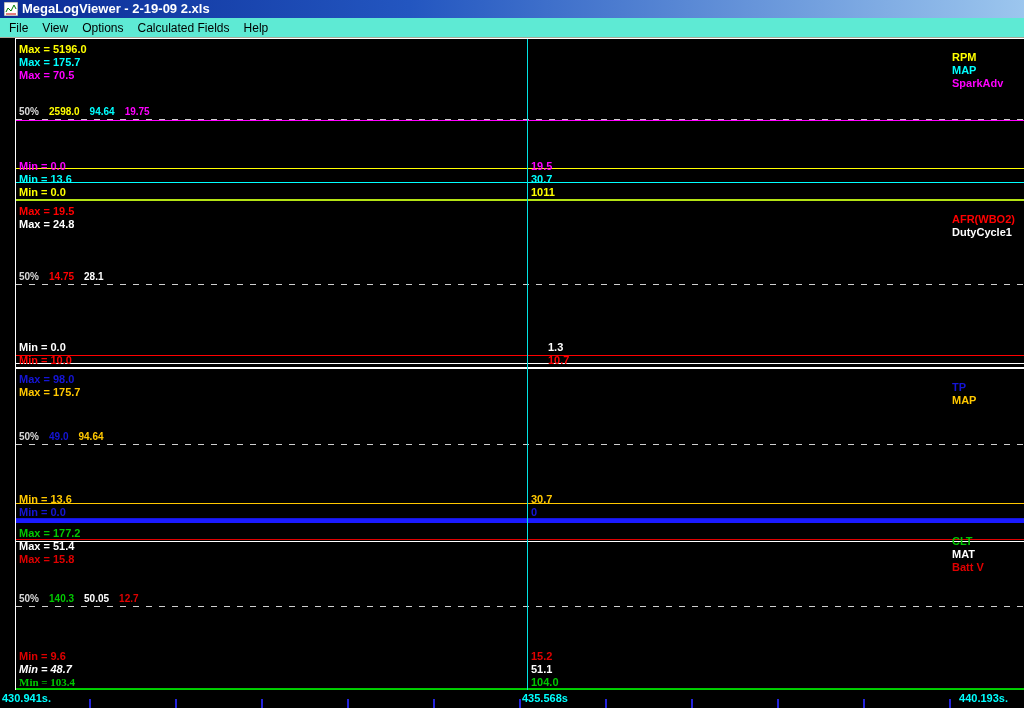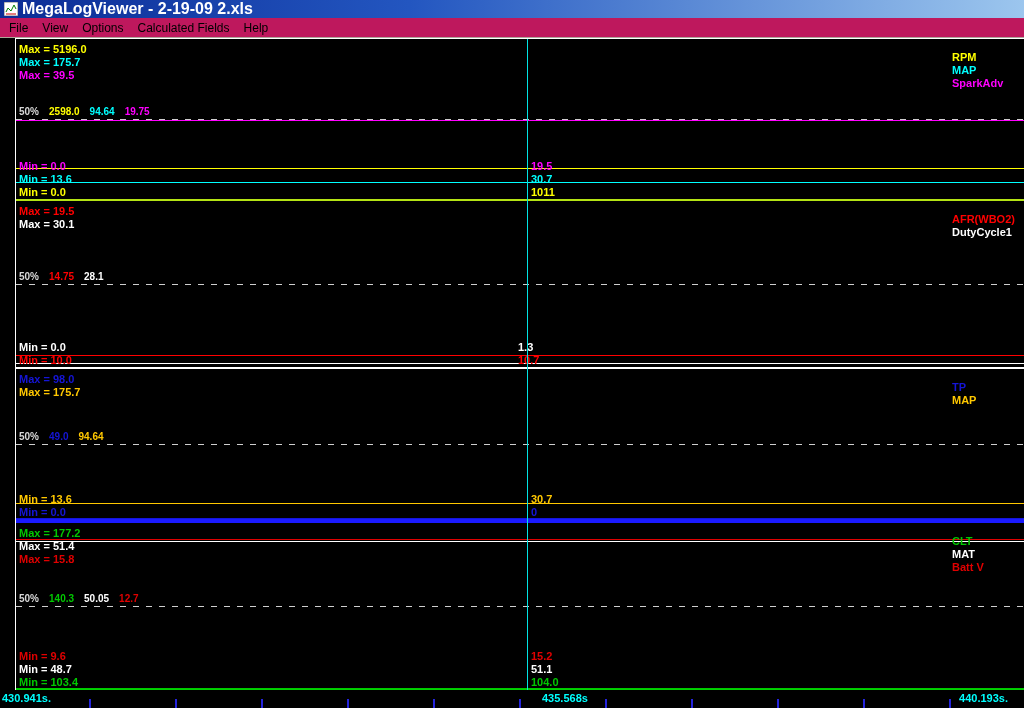--- a/index.html
+++ b/index.html
@@ -6,25 +6,25 @@
   html,body { width:1024px; height:708px; }
   body {
     position:relative; background:#000; overflow:hidden;
     font-family:"Liberation Sans", sans-serif;
   }
   
   .titlebar {
     height:18px; display:flex; align-items:center; gap:4px; padding:0 4px;
     background:linear-gradient(90deg,#0b2c95 0%,#2356c0 40%,#9cc6ee 100%);
   }
-  .title-text { color:#fff; font-weight:bold; font-size:16px; line-height:18px; white-space:nowrap; }
+  .title-text { color:#fff; font-weight:bold; font-size:13px; line-height:18px; white-space:nowrap; }
   .app-icon { flex:0 0 auto; }
   
   .menubar {
-    height:20px; background:#be185d; border-bottom:1px solid #aca899;
+    height:20px; background:#5eead4; border-bottom:1px solid #aca899;
     display:flex; align-items:center; padding-left:2px;
   }
   .menu-item { font-size:12px; color:#000; padding:2px 7px; cursor:default; }
   
   .chart-area {
     position:absolute; top:38px; left:8px; width:1016px; height:652px;
     border-left:1px solid #fff; border-top:1px solid #fff;
     background:#000; overflow:hidden;margin-left:7px;
   }
   .panel { position:relative; width:100%; }
@@ -81,21 +81,21 @@
 
 <div class="chart-area">
     <div class="panel p1">
       <div class="midline"></div>
       <div class="trace" style="background: rgb(255, 255, 0); top: 129px;"></div>
       <div class="trace" style="background: rgb(0, 255, 255); top: 143px;"></div>
       <div class="trace" style="background: rgb(255, 0, 255); top: 81px;"></div>
       <div class="labels max-labels">
         <div class="lrow" style="color: rgb(255, 255, 0);">Max = 5196.0</div>
         <div class="lrow" style="color: rgb(0, 255, 255);">Max = 175.7</div>
-        <div class="lrow" style="color: rgb(255, 0, 255);">Max = 39.5</div>
+        <div class="lrow" style="color: rgb(255, 0, 255);">Max = 70.5</div>
       </div>
       <div class="labels legend">
         <div class="lrow" style="color: rgb(255, 255, 0);">RPM</div>
         <div class="lrow" style="color: rgb(0, 255, 255);">MAP</div>
         <div class="lrow" style="color: rgb(255, 0, 255);">SparkAdv</div>
       </div>
       <div class="midrow"><span style="color: rgb(216, 216, 216);">50%</span><span style="color: rgb(255, 255, 0);">2598.0</span><span style="color: rgb(0, 255, 255);">94.64</span><span style="color: rgb(255, 0, 255);">19.75</span></div>
       <div class="labels min-labels">
         <div class="lrow" style="color: rgb(255, 0, 255);">Min = 0.0</div>
         <div class="lrow" style="color: rgb(0, 255, 255);">Min = 13.6</div>
@@ -106,32 +106,32 @@
         <div class="lrow" style="color: rgb(0, 255, 255);">30.7</div>
         <div class="lrow" style="color: rgb(255, 255, 0); text-align: center;">1011</div>
       </div>
     </div>
     <div class="panel p2">
       <div class="midline"></div>
       <div class="trace" style="background: rgb(255, 0, 0); top: 154px;"></div>
       <div class="trace" style="background: rgb(255, 255, 255); top: 162px;"></div>
       <div class="labels max-labels">
         <div class="lrow" style="color: rgb(255, 0, 0);">Max = 19.5</div>
-        <div class="lrow" style="color: rgb(255, 255, 255);">Max = 30.1</div>
+        <div class="lrow" style="color: rgb(255, 255, 255);">Max = 24.8</div>
       </div>
       <div class="labels legend">
         <div class="lrow" style="color: rgb(255, 0, 0);">AFR(WBO2)</div>
         <div class="lrow" style="color: rgb(255, 255, 255);">DutyCycle1</div>
       </div>
       <div class="midrow"><span style="color: rgb(216, 216, 216);">50%</span><span style="color: rgb(255, 0, 0);">14.75</span><span style="color: rgb(255, 255, 255);">28.1</span></div>
       <div class="labels min-labels">
         <div class="lrow" style="color: rgb(255, 255, 255);">Min = 0.0</div>
         <div class="lrow" style="color: rgb(255, 0, 0);">Min = 10.0</div>
       </div>
-      <div class="labels cursor-vals" style="left: 502px;">
+      <div class="labels cursor-vals" style="left: 532px;">
         <div class="lrow" style="color: rgb(255, 255, 255);">1.3</div>
         <div class="lrow" style="color: rgb(255, 0, 0);">10.7</div>
       </div>
     </div>
     <div class="panel p3">
       <div class="midline"></div>
       <div class="trace" style="background: rgb(21, 21, 216); top: 149px;"></div>
       <div class="trace" style="background: rgb(255, 200, 0); top: 134px;"></div>
       <div class="labels max-labels">
         <div class="lrow" style="color: rgb(21, 21, 216);">Max = 98.0</div>
@@ -162,35 +162,35 @@
         <div class="lrow" style="color: rgb(224, 0, 0);">Max = 15.8</div>
       </div>
       <div class="labels legend">
         <div class="lrow" style="color: rgb(0, 200, 0);">CLT</div>
         <div class="lrow" style="color: rgb(255, 255, 255);">MAT</div>
         <div class="lrow" style="color: rgb(224, 0, 0);">Batt V</div>
       </div>
       <div class="midrow"><span style="color: rgb(216, 216, 216);">50%</span><span style="color: rgb(0, 200, 0);">140.3</span><span style="color: rgb(255, 255, 255);">50.05</span><span style="color: rgb(224, 0, 0);">12.7</span></div>
       <div class="labels min-labels">
         <div class="lrow" style="color: rgb(224, 0, 0);">Min = 9.6</div>
-        <div class="lrow" style="color: rgb(255, 255, 255);">Min = 48.7</div>
-        <div class="lrow" style="color: rgb(0, 200, 0);">Min = 103.4</div>
+        <div class="lrow" style="color: rgb(255, 255, 255); font-style: italic;">Min = 48.7</div>
+        <div class="lrow" style="color: rgb(0, 200, 0); font-family: Liberation Serif, serif;">Min = 103.4</div>
       </div>
       <div class="labels cursor-vals" style="left: 515px;">
         <div class="lrow" style="color: rgb(224, 0, 0);">15.2</div>
         <div class="lrow" style="color: rgb(255, 255, 255);">51.1</div>
         <div class="lrow" style="color: rgb(0, 200, 0);">104.0</div>
       </div>
     </div>
     <div class="cursorline" style="left: 511px;"></div>
   </div>
 
 <div class="timebar">
   <span class="tlabel t-start">430.941s.</span>
-  <span class="tlabel" style="left: 542px;">435.568s</span>
+  <span class="tlabel" style="left: 522px;">435.568s</span>
   <span class="tlabel t-end">440.193s.</span>
 <div class="tick" style="left: 89px;"></div>
     <div class="tick" style="left: 175px;"></div>
     <div class="tick" style="left: 261px;"></div>
     <div class="tick" style="left: 347px;"></div>
     <div class="tick" style="left: 433px;"></div>
     <div class="tick" style="left: 519px;"></div>
     <div class="tick" style="left: 605px;"></div>
     <div class="tick" style="left: 691px;"></div>
     <div class="tick" style="left: 777px;"></div>

